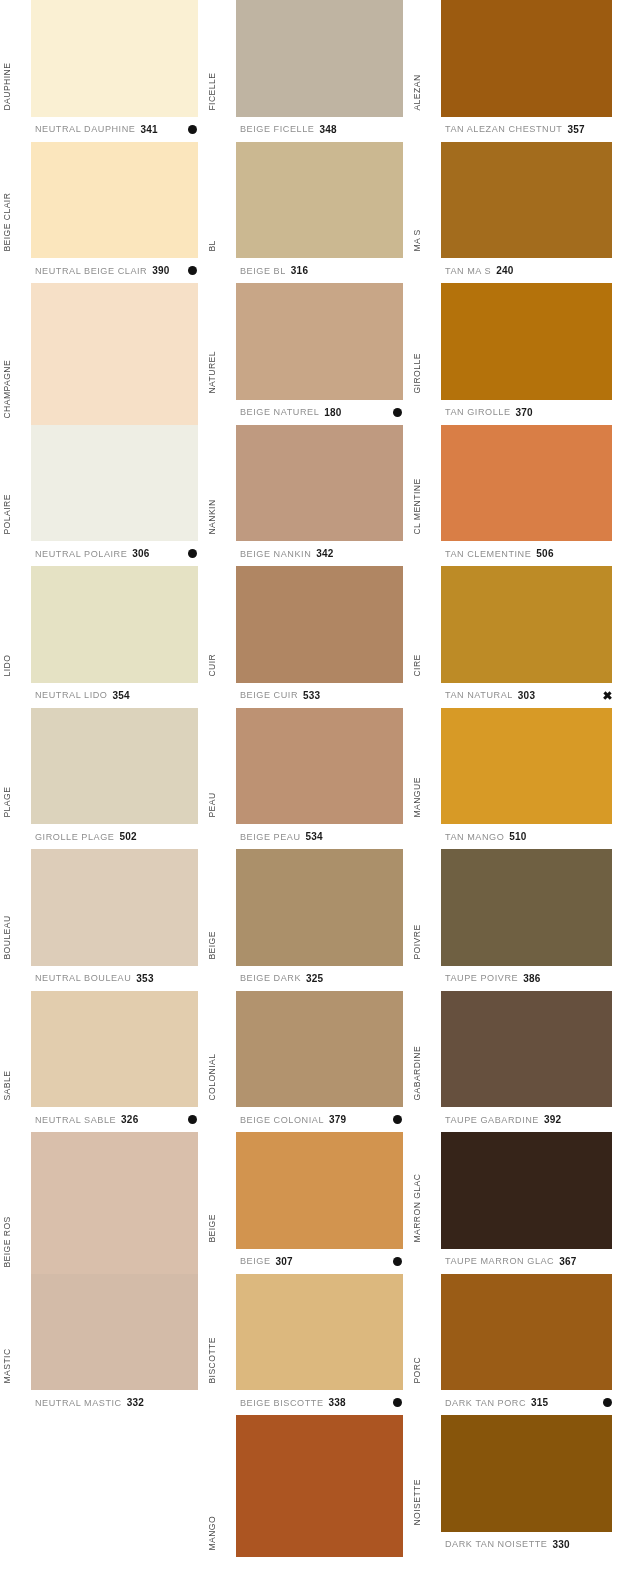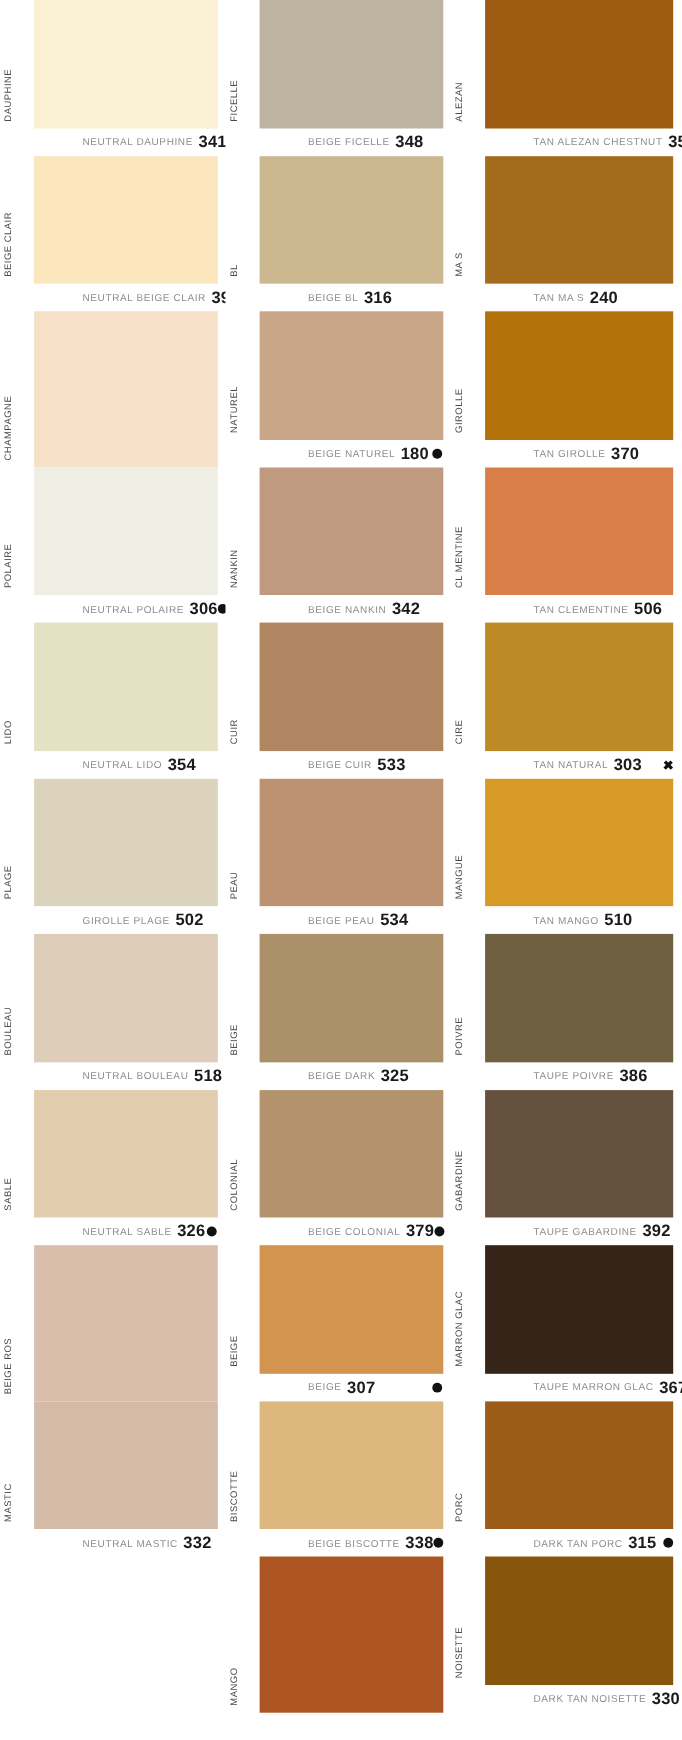--- a/index.html
+++ b/index.html
@@ -82,25 +82,24 @@
     padding-right: 8px;
     background: #ffffff;
   }
 
   .caption-name {
     font-size: 9.1px;
     letter-spacing: 0.55px;
     color: #8e8e8e;
     font-family: "Liberation Sans", sans-serif;
     white-space: nowrap;
-    margin-left: 40px;
   }
 
   .caption-code {
-    font-size: 15px;
+    font-size: 10px;
     font-weight: bold;
     color: #1a1a1a;
     letter-spacing: 0.2px;
     margin-left: 5px;
     font-family: "Liberation Sans", sans-serif;
     white-space: nowrap;
   }
 
   .caption-spacer { flex: 1 1 auto; }
 
@@ -217,21 +216,21 @@
       </div>
       <div class="swatch-cell">
         <div class="swatch-body">
           <div class="vlabel-wrap">
             <div class="vlabel">BOULEAU</div>
           </div>
           <div class="swatch-color" style="background: rgb(221, 205, 185);"></div>
         </div>
         <div class="caption-row">
           <span class="caption-name">NEUTRAL BOULEAU</span>
-          <span class="caption-code">518</span>
+          <span class="caption-code">353</span>
           <span class="caption-spacer"></span>
           <span class="marker marker-none"></span>
         </div>
       </div>
       <div class="swatch-cell">
         <div class="swatch-body">
           <div class="vlabel-wrap">
             <div class="vlabel">SABLE</div>
           </div>
           <div class="swatch-color" style="background: rgb(226, 205, 174);"></div>

